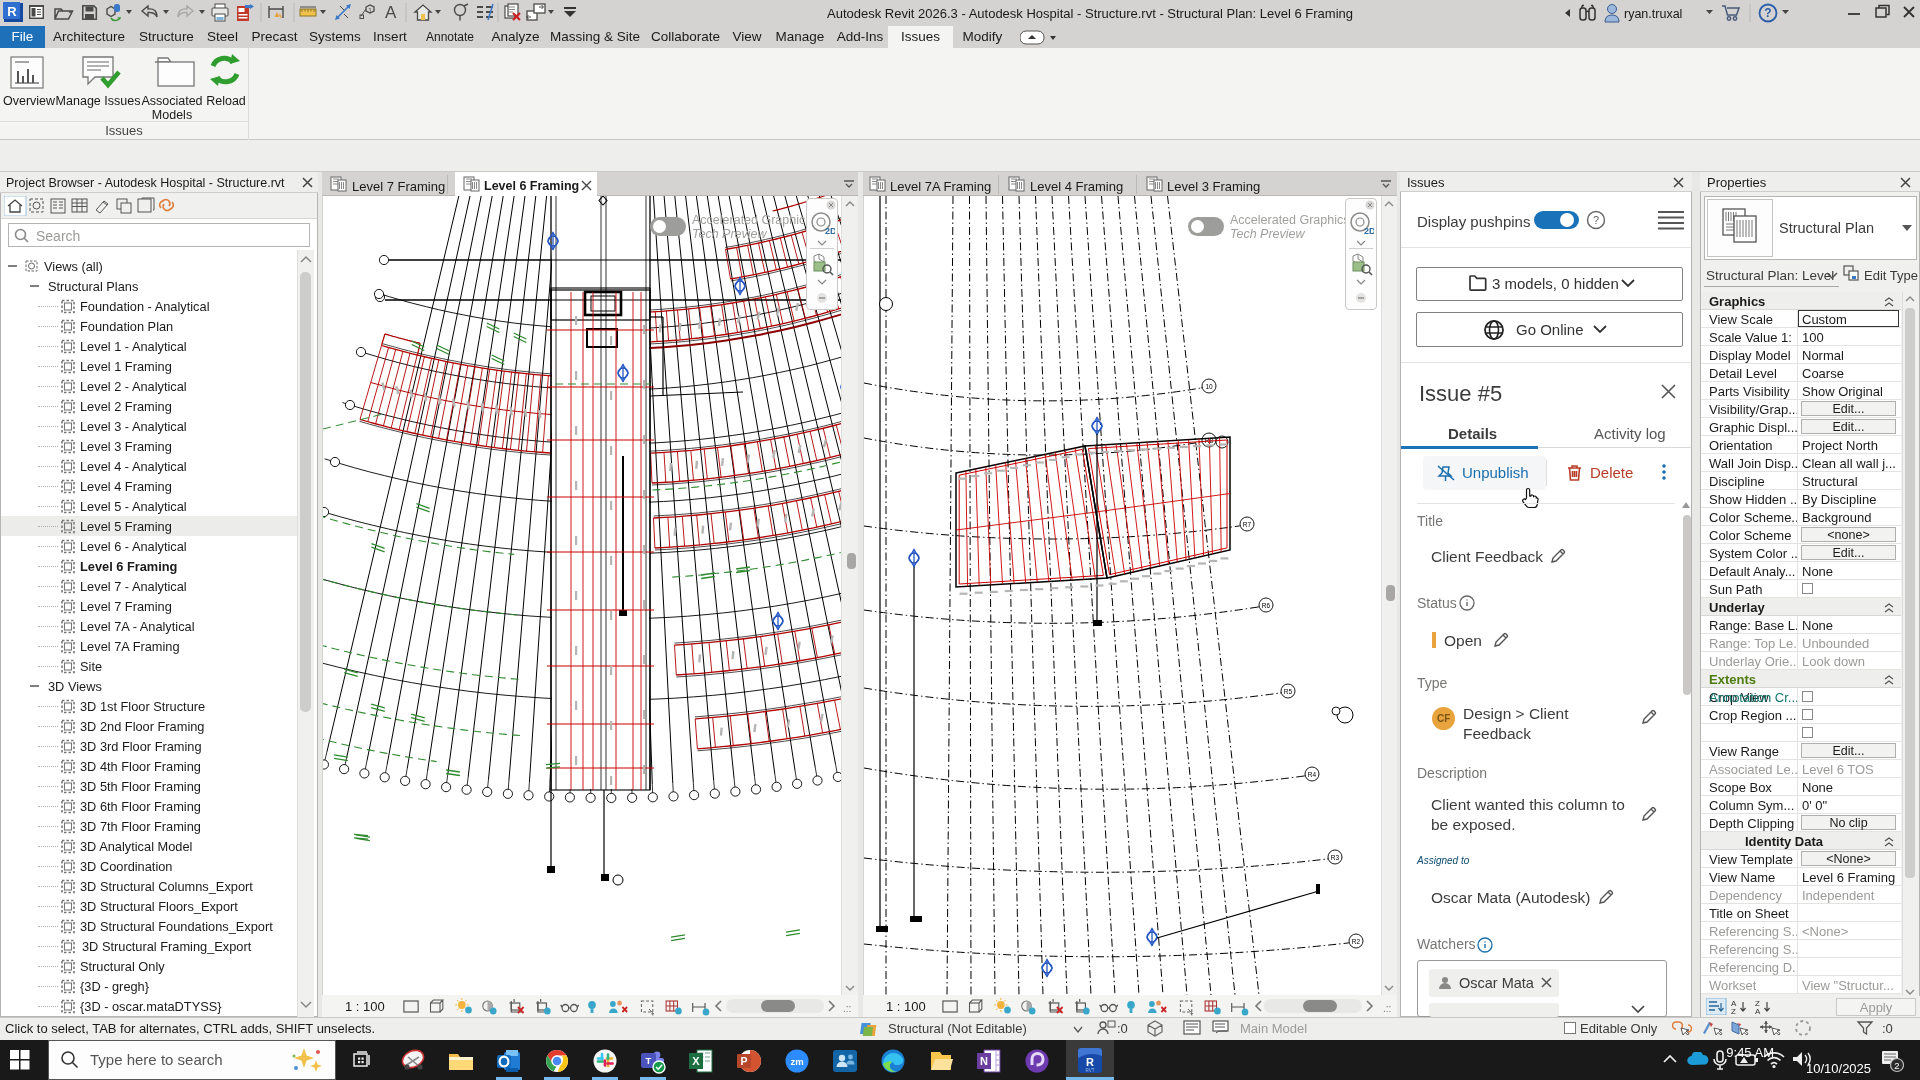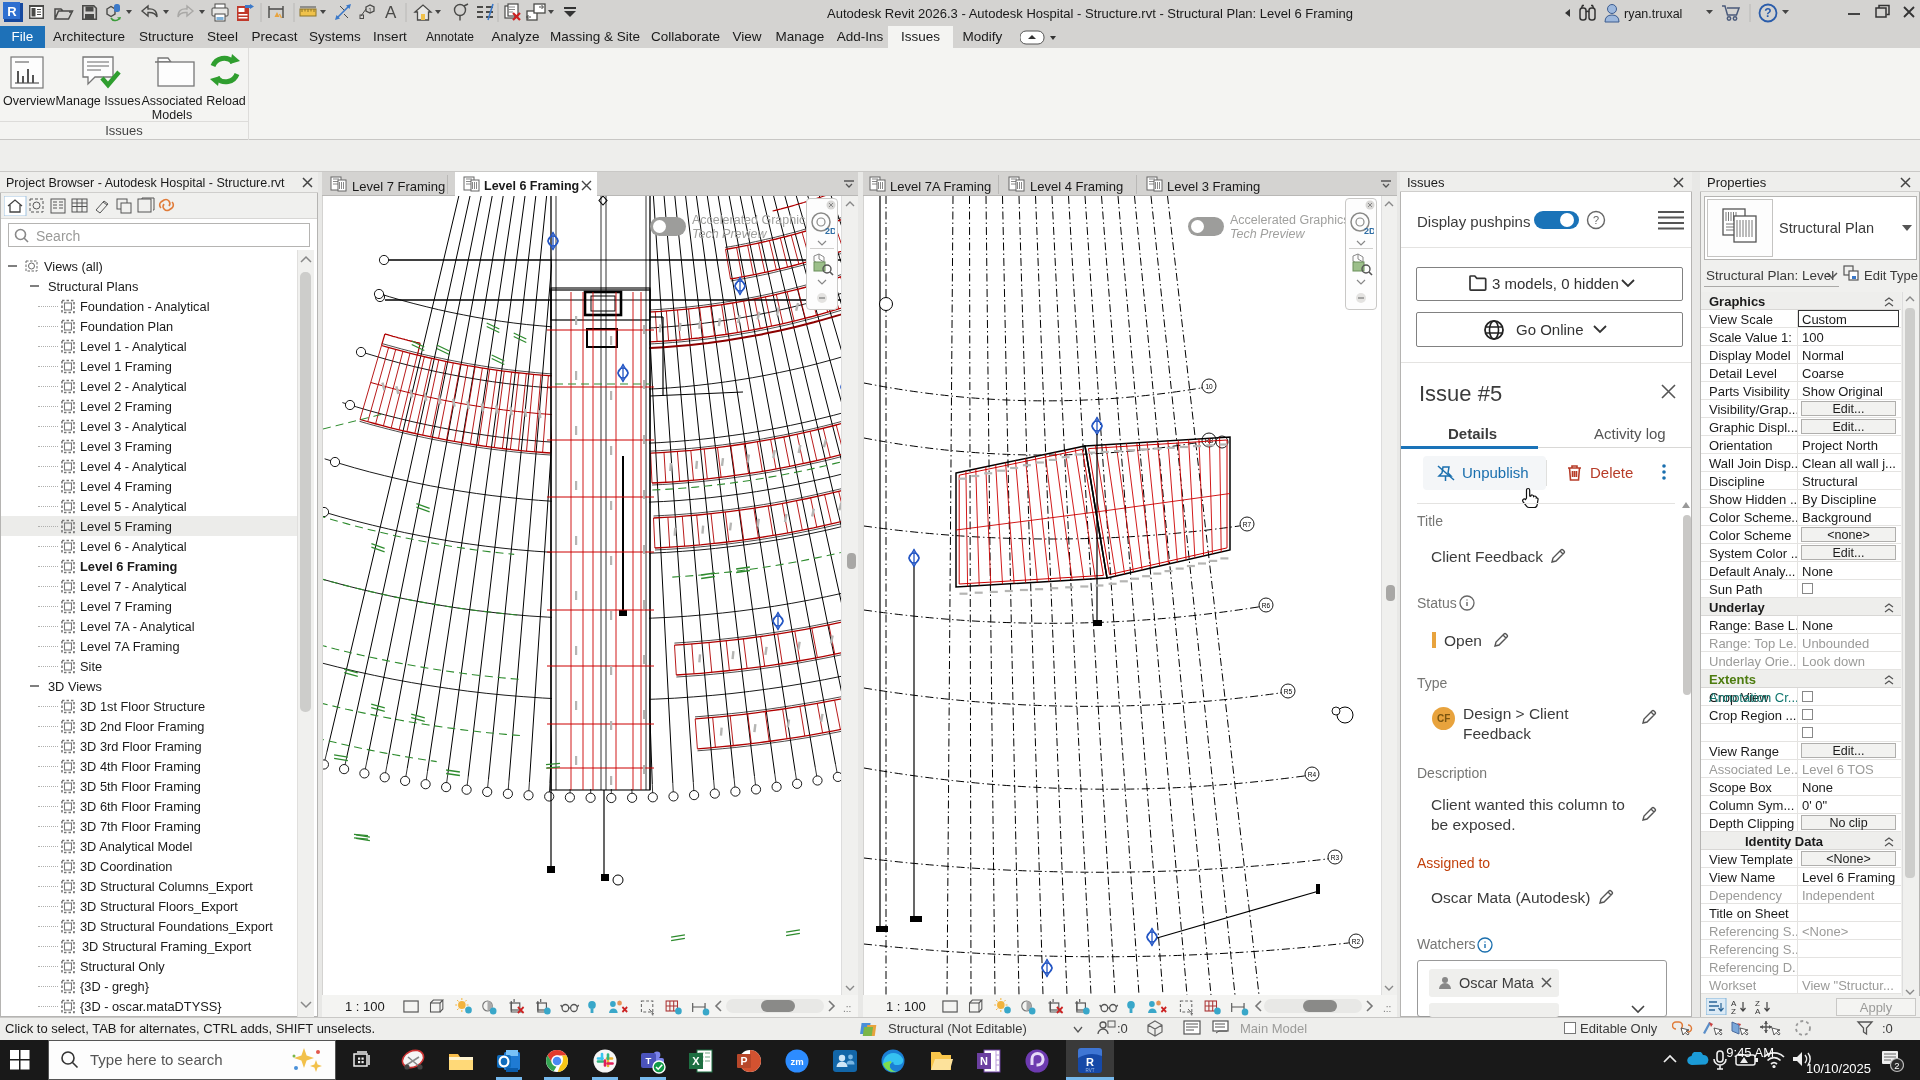--- a/index.html
+++ b/index.html
@@ -1452,21 +1452,21 @@
 <div class="abs tx" style="left:1463px;top:725px;font-size:15.5px;color:#3c3c3c;font-weight:normal;">Feedback</div>
 <svg class="abs" style="left:1640px;top:708px" width="18" height="18">
     <path d="M 3 15 l 1 -4 l 8 -8 q 1 -1 2 0 l 1 1 q 1 1 0 2 l -8 8 z M 11 4 l 3 3" fill="none" stroke="#555" stroke-width="1.4"></path>
   </svg>
 <div class="abs tx" style="left:1417px;top:765px;font-size:14px;color:#767674;font-weight:normal;">Description</div>
 <div class="abs tx" style="left:1431px;top:796px;font-size:15.5px;color:#3c3c3c;font-weight:normal;">Client wanted this column to</div>
 <div class="abs tx" style="left:1431px;top:816px;font-size:15.5px;color:#3c3c3c;font-weight:normal;">be exposed.</div>
 <svg class="abs" style="left:1640px;top:805px" width="18" height="18">
     <path d="M 3 15 l 1 -4 l 8 -8 q 1 -1 2 0 l 1 1 q 1 1 0 2 l -8 8 z M 11 4 l 3 3" fill="none" stroke="#555" stroke-width="1.4"></path>
   </svg>
-<div class="abs tx" style="left:1417px;top:855px;font-size:14px;color:#c2410c;font-weight:normal;">Assigned to</div>
+<div class="abs tx" style="left:1417px;top:855px;font-size:10px;color:#0c4a6e;font-weight:normal;font-style:italic;">Assigned to</div>
 <div class="abs tx" style="left:1431px;top:889px;font-size:15.5px;color:#3c3c3c;font-weight:normal;">Oscar Mata (Autodesk)</div>
 <svg class="abs" style="left:1597px;top:888px" width="18" height="18">
     <path d="M 3 15 l 1 -4 l 8 -8 q 1 -1 2 0 l 1 1 q 1 1 0 2 l -8 8 z M 11 4 l 3 3" fill="none" stroke="#555" stroke-width="1.4"></path>
   </svg>
 <div class="abs tx" style="left:1417px;top:936px;font-size:14px;color:#767674;font-weight:normal;">Watchers</div>
 <svg class="abs" style="left:1477px;top:937px" width="18" height="18">
     <circle cx="8" cy="8" r="7" fill="none" stroke="#1a6fae" stroke-width="1.3"></circle>
     <path d="M 8 7 v 4 M 8 4.6 v 1" stroke="#1a6fae" stroke-width="1.4"></path>
   </svg>
 <div class="abs" style="left:1417px;top:960px;width:250px;height:57px;border:1px solid #999;border-radius:3px;"></div>

